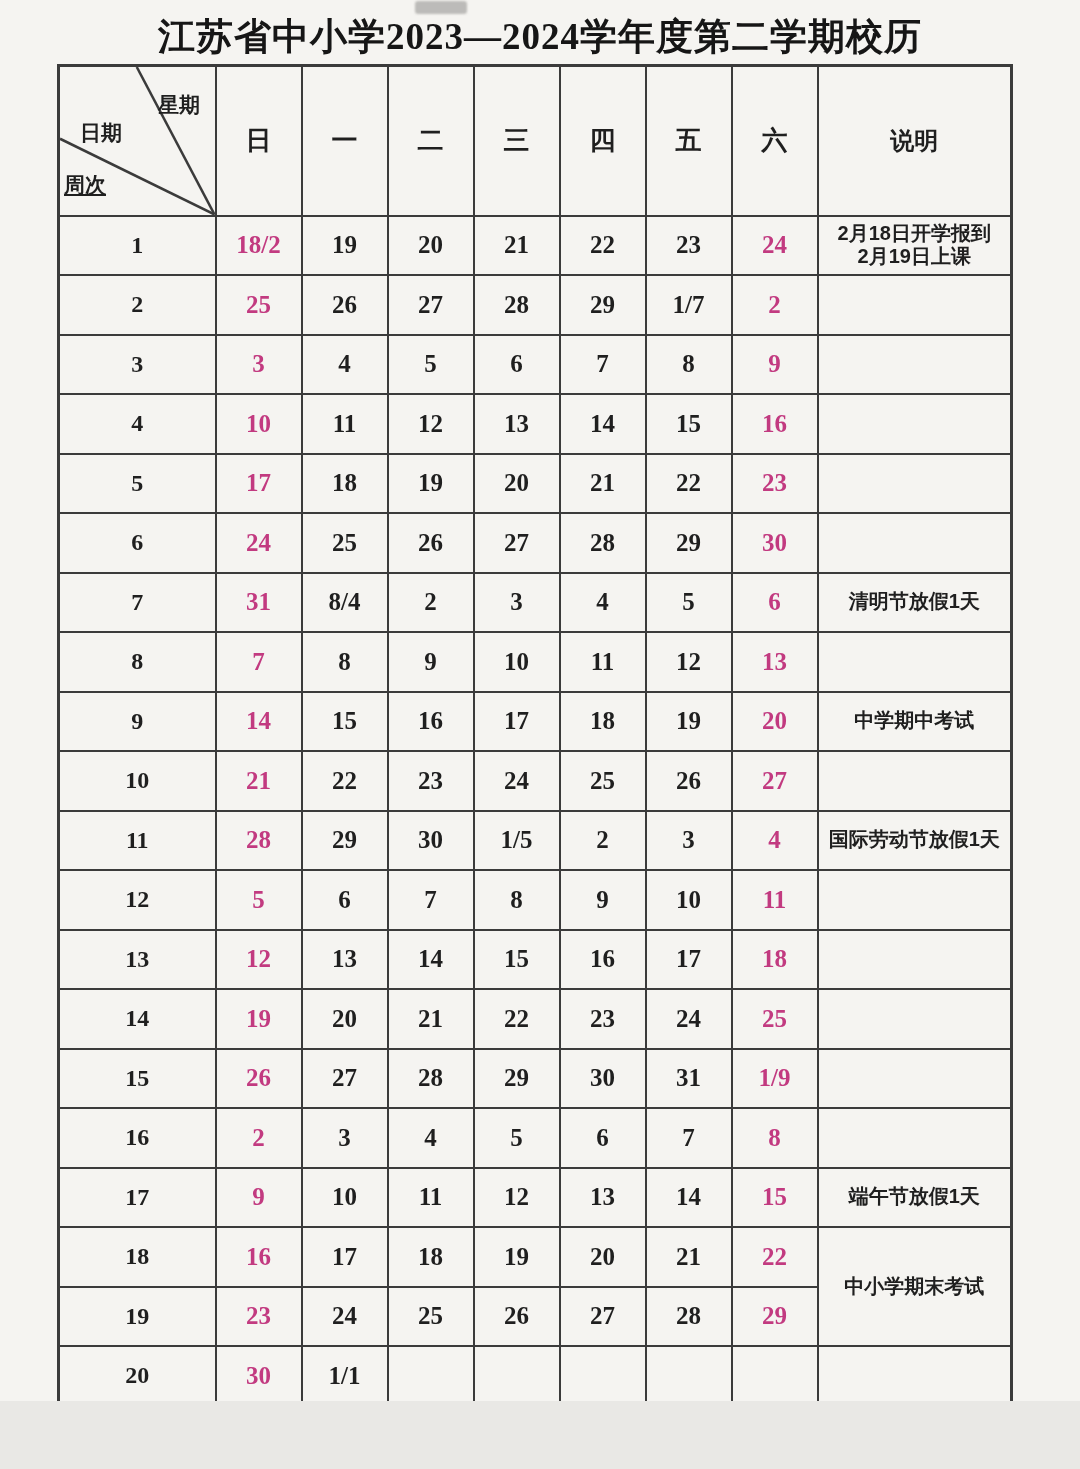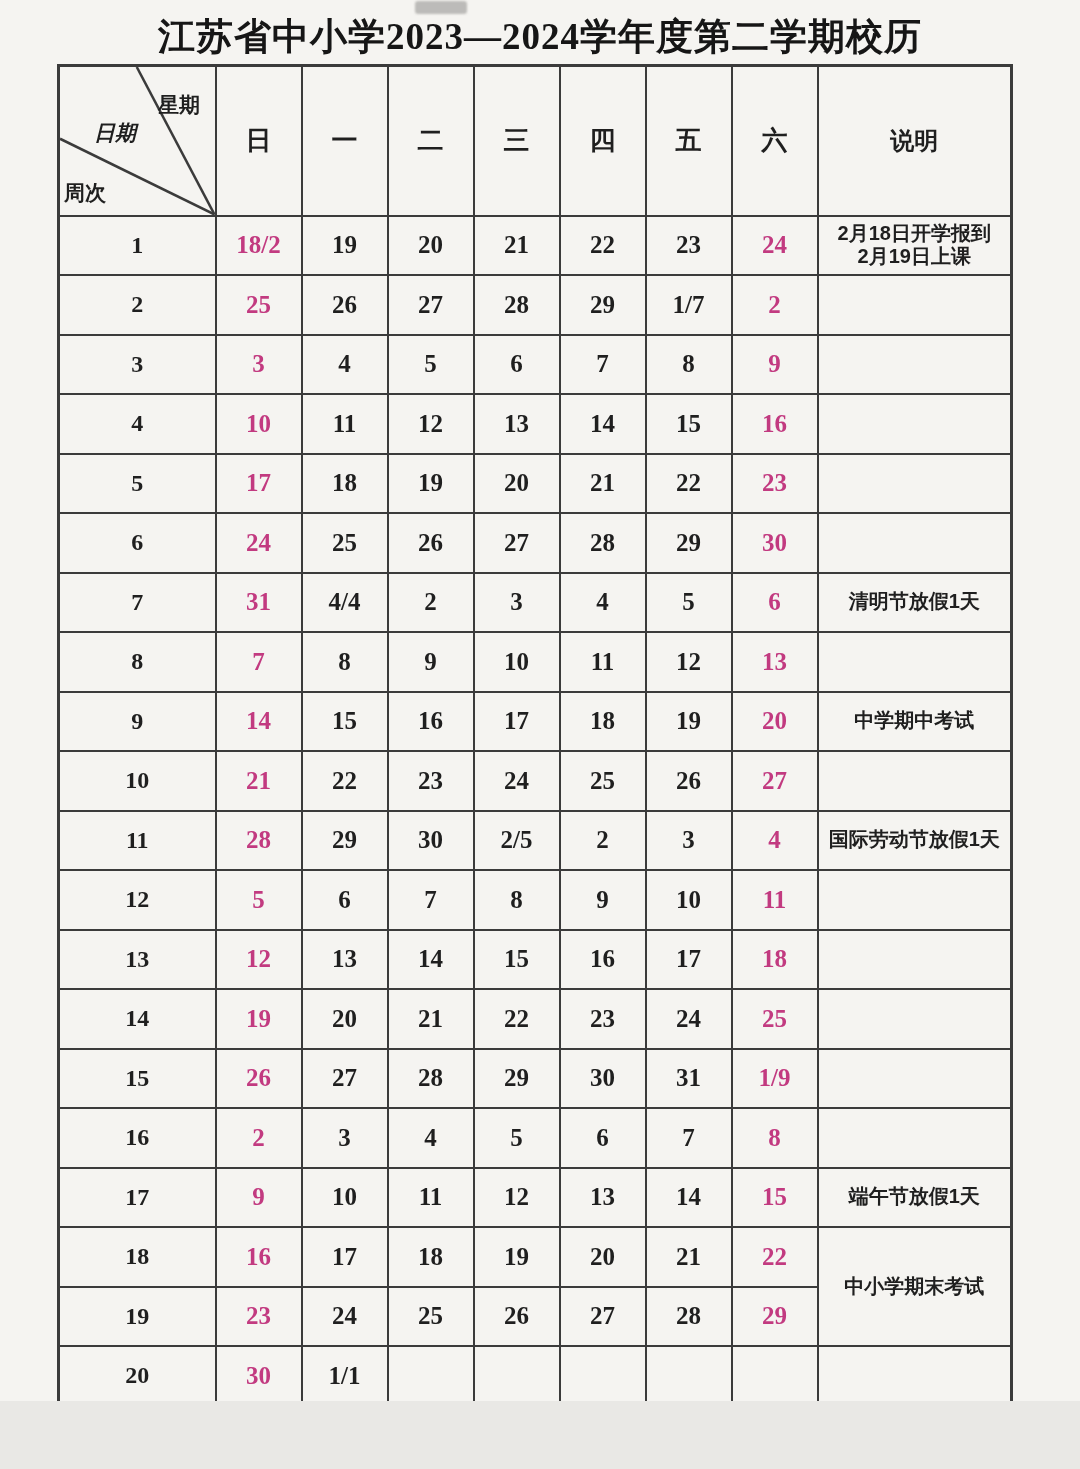--- a/index.html
+++ b/index.html
@@ -71,22 +71,22 @@
     display:block;
   }
   .corner-label{
     position:absolute;
     font-size:21px;
     font-weight:bold;
     font-family:"Liberation Sans","DejaVu Sans",sans-serif;
     white-space:nowrap;
   }
   .c-week{left:98px; top:24px;text-align:right;}
-  .c-date{left:34px; top:52px;font-style:italic;}
-  .c-num{left:4px; top:112px;}
+  .c-date{left:20px; top:52px;}
+  .c-num{left:4px; top:104px;text-decoration:underline;}
   th.dayhead{
     font-size:26px;
     padding-top:18px;
     vertical-align:top;
   }
   th.remarkhead{
     font-size:24px;
     font-family:"Liberation Sans","DejaVu Sans",sans-serif;
     padding-top:22px;
     vertical-align:top;
@@ -217,21 +217,21 @@
           <td class="day">26</td>
           <td class="day">27</td>
           <td class="day">28</td>
           <td class="day">29</td>
           <td class="day wkend">30</td>
           <td class="remark"></td>
         </tr>
         <tr>
           <td class="wk">7</td>
           <td class="day wkend">31</td>
-          <td class="day">4/4</td>
+          <td class="day">8/4</td>
           <td class="day">2</td>
           <td class="day">3</td>
           <td class="day">4</td>
           <td class="day">5</td>
           <td class="day wkend">6</td>
           <td class="remark">
             <div>清明节放假1天</div>
           </td>
         </tr>
         <tr>
@@ -267,21 +267,21 @@
           <td class="day">25</td>
           <td class="day">26</td>
           <td class="day wkend">27</td>
           <td class="remark"></td>
         </tr>
         <tr>
           <td class="wk">11</td>
           <td class="day wkend">28</td>
           <td class="day">29</td>
           <td class="day">30</td>
-          <td class="day">2/5</td>
+          <td class="day">1/5</td>
           <td class="day">2</td>
           <td class="day">3</td>
           <td class="day wkend">4</td>
           <td class="remark">
             <div>国际劳动节放假1天</div>
           </td>
         </tr>
         <tr>
           <td class="wk">12</td>
           <td class="day wkend">5</td>

